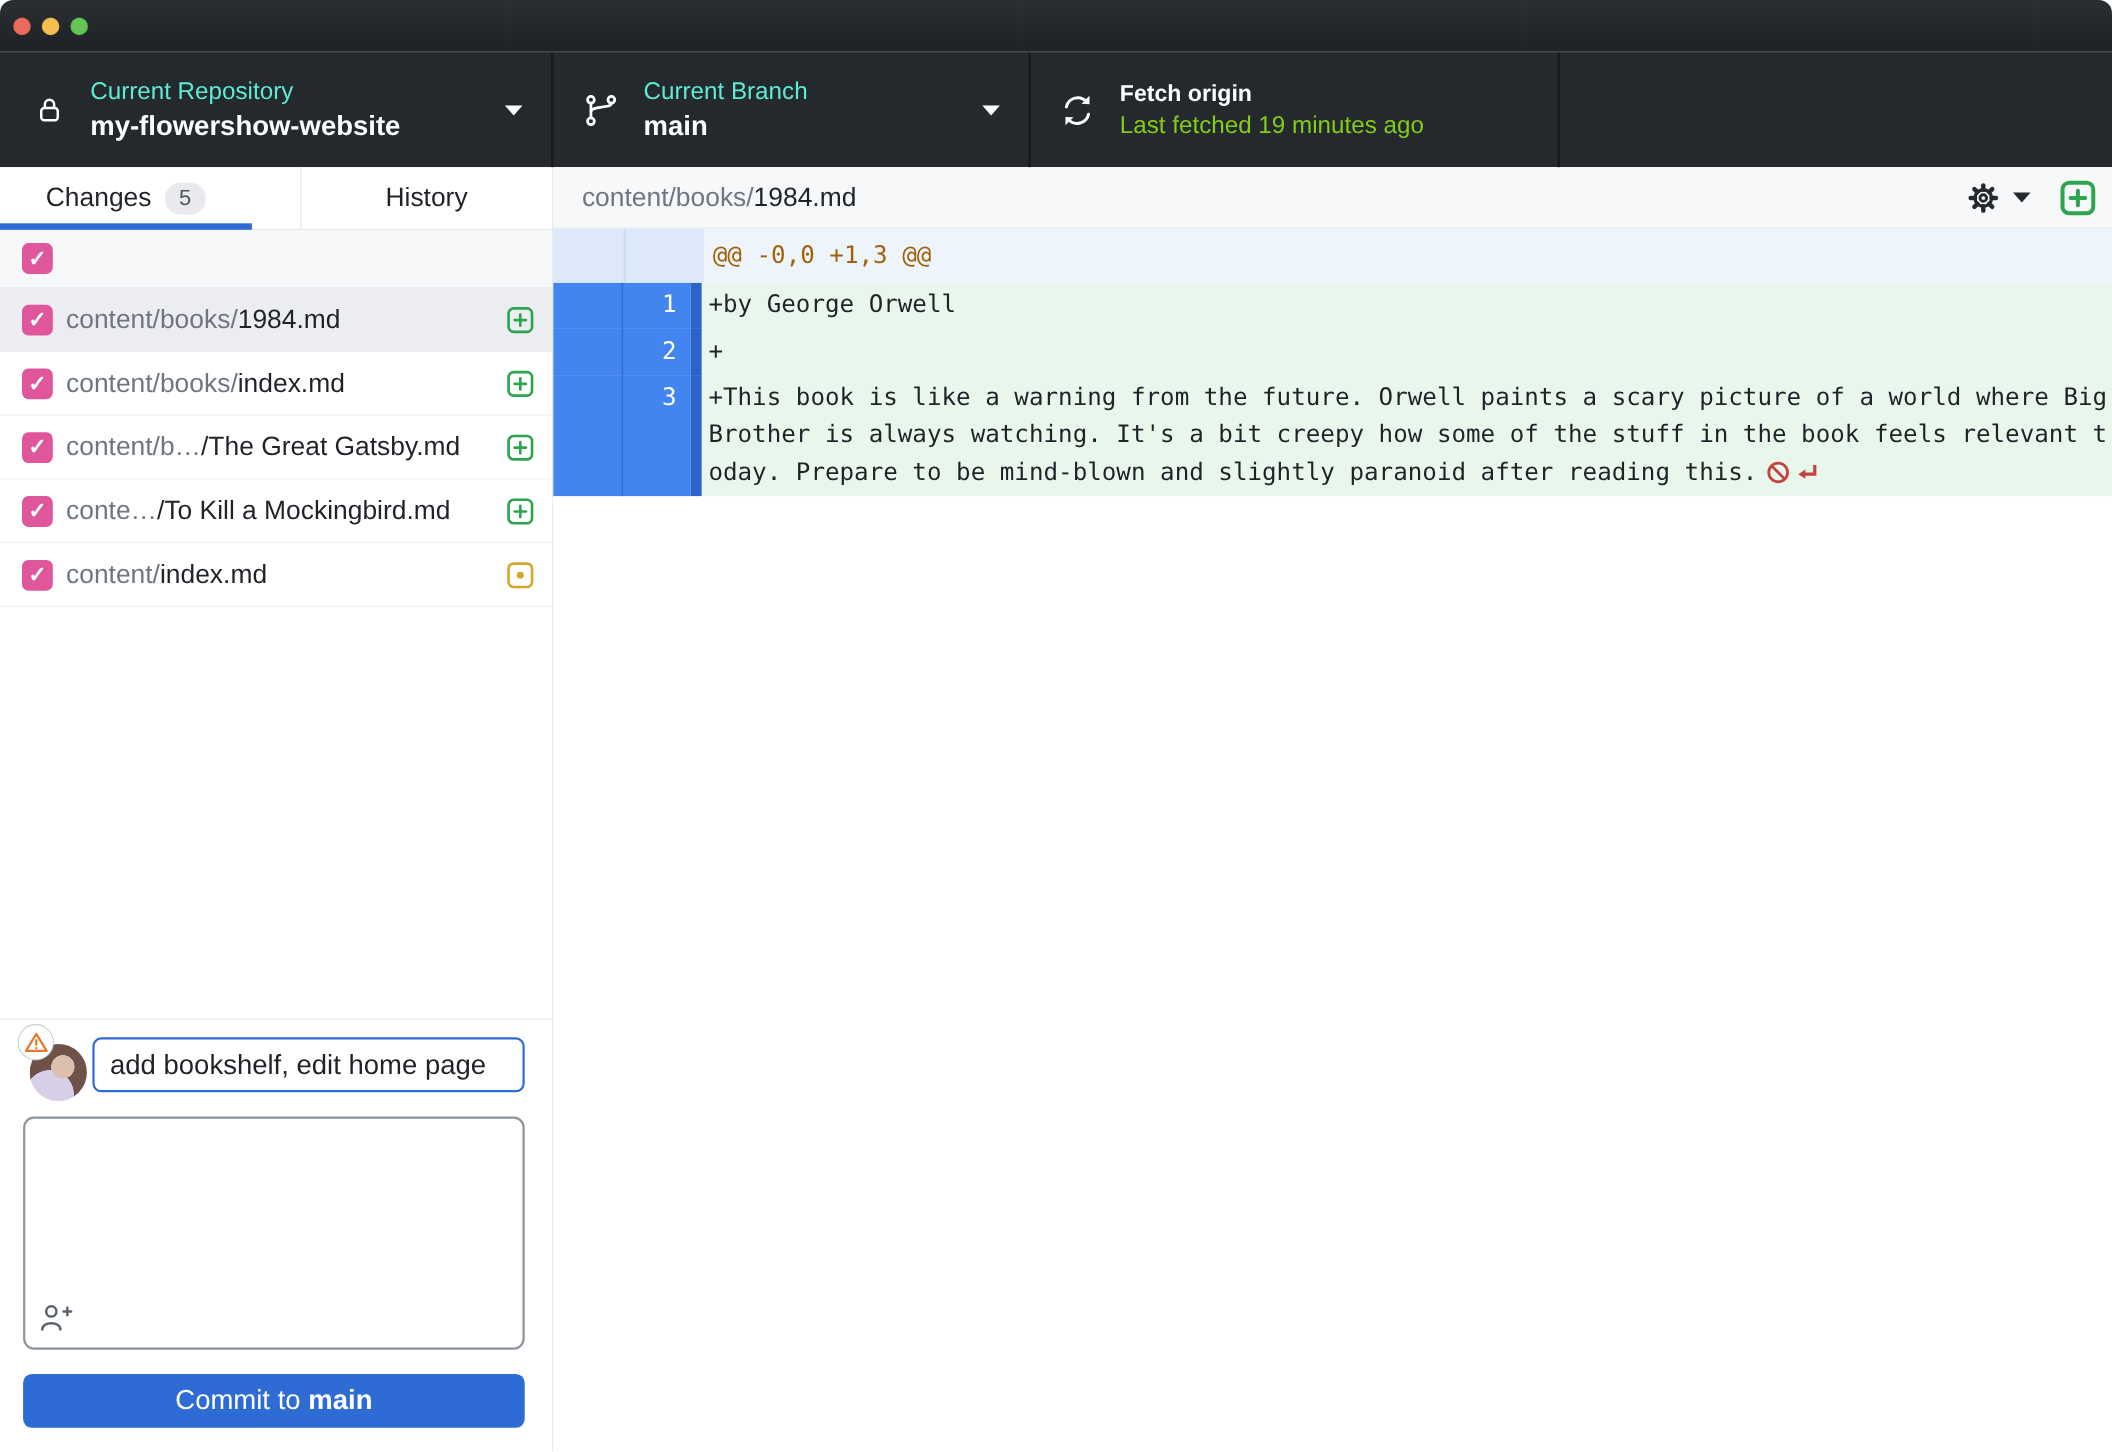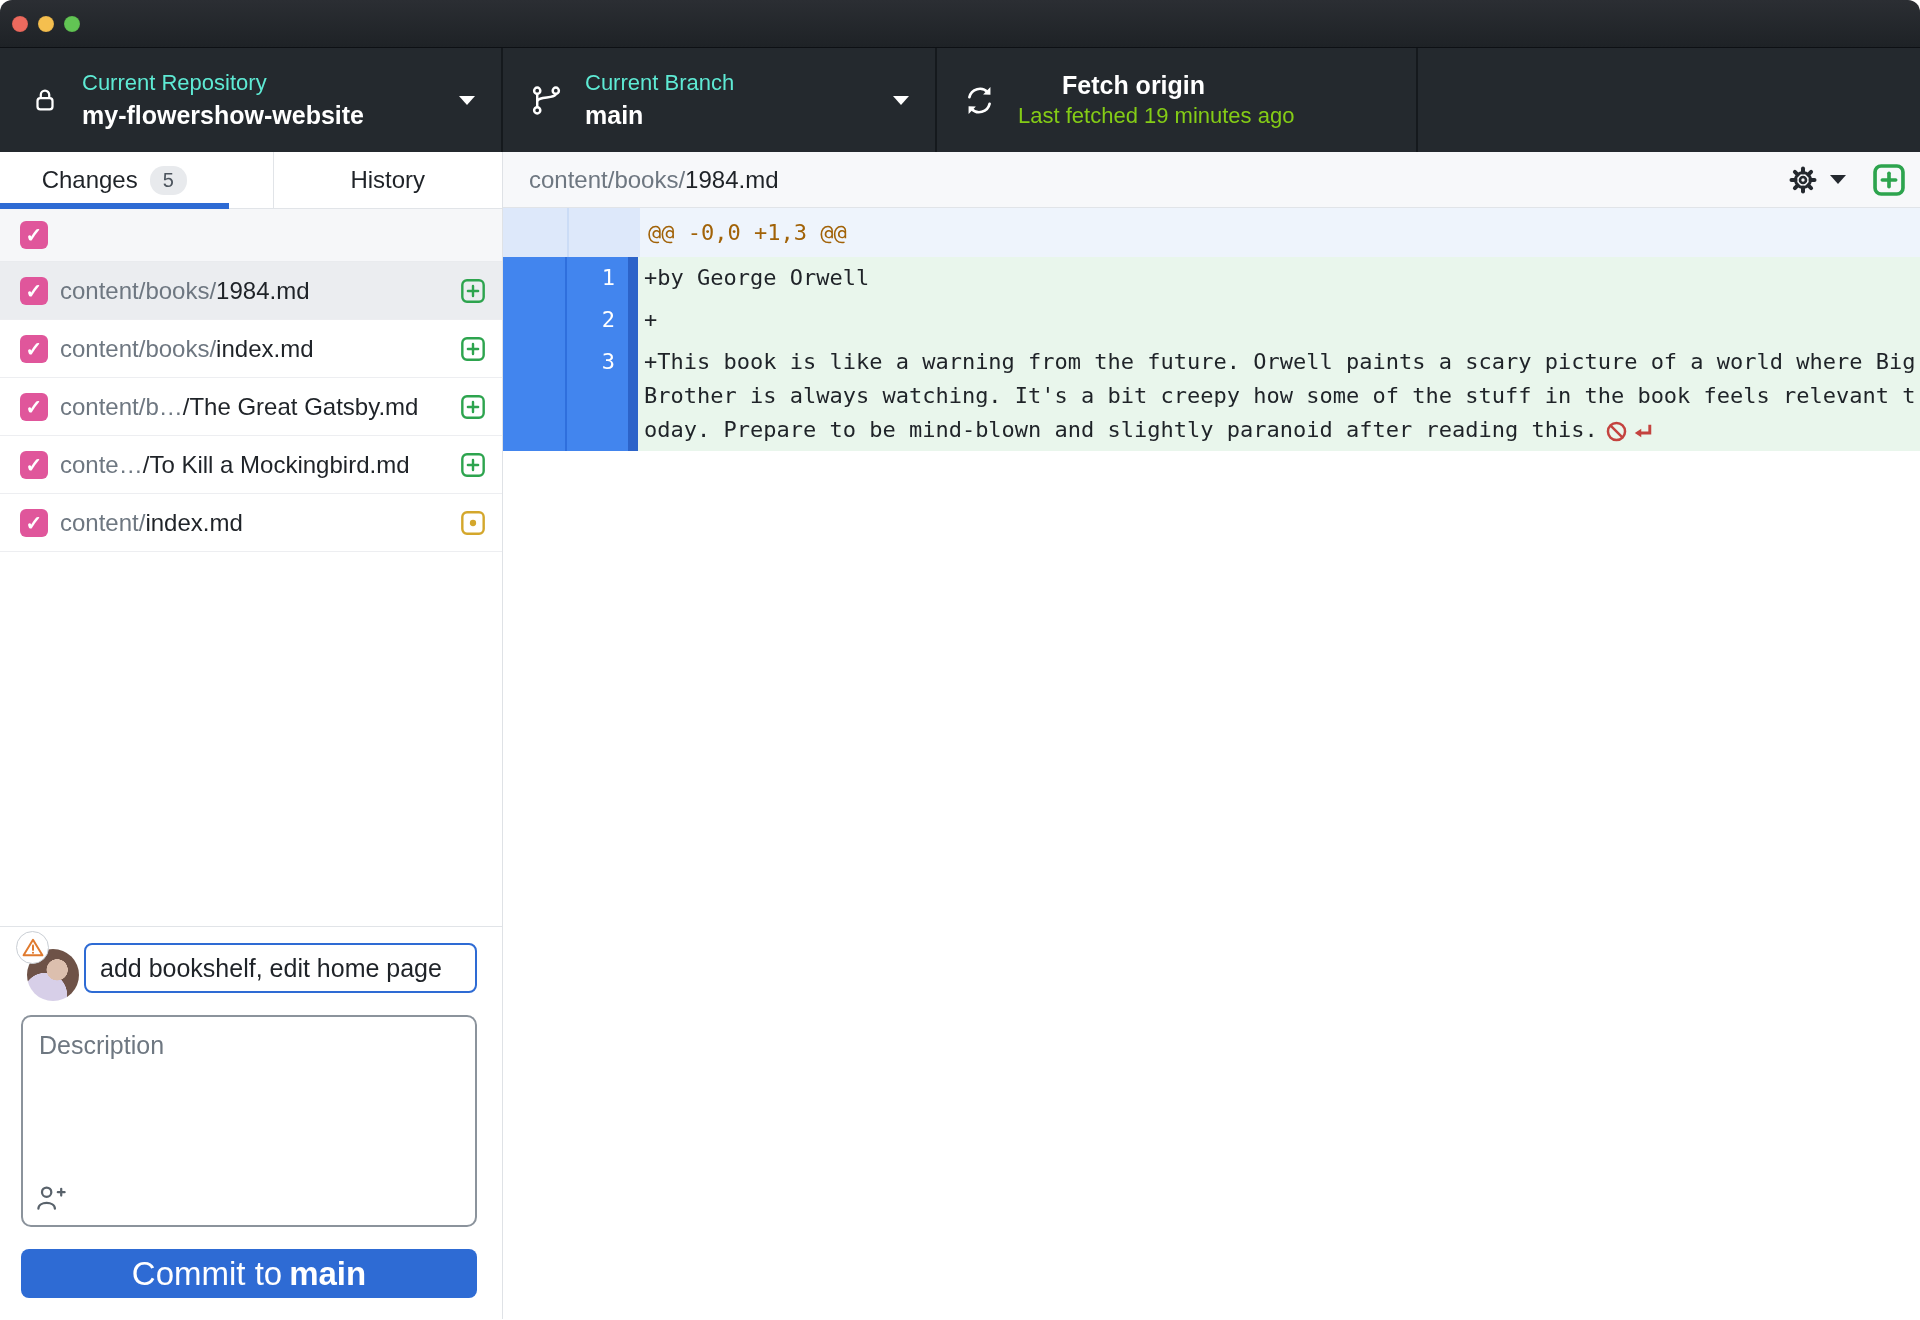--- a/index.html
+++ b/index.html
@@ -17,21 +17,21 @@
   .toolbar { height:104px; background:#24292e; display:flex; }
   .tb-section { position:relative; display:flex; align-items:center; border-right:2px solid #15191d; }
   .tb-section.repo { width:503px; padding-left:30px; }
   .tb-section.branch { width:434px; padding-left:27px; }
   .tb-section.fetch { width:481px; padding-left:26px; }
   .tb-section.filler { flex:1; border-right:none; }
   .tb-icon { flex:0 0 auto; margin-right:22px; display:flex; }
   .tb-text { display:flex; flex-direction:column; line-height:1.2; }
   .tb-label { font-size:22px; color:#5eead4; margin-bottom:3px; }
   .tb-value { font-size:25px; font-weight:bold; color:#ffffff; }
-  .tb-title { font-size:25px; font-weight:bold; color:#ffffff; margin-bottom:3px;margin-left:44px; }
+  .tb-title { font-size:21px; font-weight:bold; color:#ffffff; margin-bottom:3px; }
   .tb-sub { font-size:22px; color:#84cc16; }
   .caret-down { width:0; height:0; border-left:8px solid transparent; border-right:8px solid transparent; border-top:9px solid #ffffff; position:absolute; right:26px; top:50%; margin-top:-4px; }
 
   
   .main { display:flex; height:1167px; }
   .sidebar { width:503px; display:flex; flex-direction:column; border-right:1px solid #dfe2e6; background:#ffffff; }
   .diffpane { flex:1; display:flex; flex-direction:column; background:#ffffff; }
 
   
   .tabbar { height:57px; display:flex; border-bottom:1px solid #e1e4e8;gap:44px; }
@@ -60,21 +60,21 @@
   .avatar { position:absolute; left:27px; top:22px; width:52px; height:52px; border-radius:50%;
     background: radial-gradient(circle at 58% 40%, #dcbfae 0 24%, rgba(0,0,0,0) 25%),
                 radial-gradient(circle at 35% 88%, #d7cfe8 0 38%, rgba(0,0,0,0) 39%),
                 #6e5247; }
   .warn-badge { position:absolute; left:16px; top:4px; width:33px; height:33px; border-radius:50%; background:#ffffff; border:1px solid #c9ced4; display:flex; align-items:center; justify-content:center; }
   .summary-input { position:absolute; left:84px; top:16px; width:393px; height:50px; border:2px solid #2e6bd4; border-radius:8px; font-family:"Liberation Sans",sans-serif; font-size:25px; color:#1f2328; padding:0 14px; outline:none; background:#fff; }
   .desc-box { position:absolute; left:21px; top:88px; width:456px; height:212px; border:2px solid #8b939c; border-radius:10px; background:#fff; }
   .desc-box textarea { width:100%; height:160px; border:none; outline:none; resize:none; font-family:"Liberation Sans",sans-serif; font-size:25px; color:#1f2328; padding:14px 16px; background:transparent; }
   .desc-box textarea::placeholder { color:#6e7781; }
   .coauthor-icon { position:absolute; left:12px; bottom:10px; }
-  .commit-btn { position:absolute; left:21px; top:322px; width:456px; height:49px; background:#2e6bd4; border:none; border-radius:8px; color:#ffffff; font-family:"Liberation Sans",sans-serif; font-size:33px; display:flex; align-items:center; justify-content:center; cursor:default; }
+  .commit-btn { position:absolute; left:21px; top:322px; width:456px; height:49px; background:#2e6bd4; border:none; border-radius:8px; color:#ffffff; font-family:"Liberation Sans",sans-serif; font-size:25px; display:flex; align-items:center; justify-content:center; cursor:default; }
   .commit-btn .b { font-weight:bold; margin-left:7px; }
 
   
   .diff-header { height:56px; background:#f7f8fa; border-bottom:1px solid #e1e4e8; display:flex; align-items:center; padding:0 14px 0 26px; }
   .diff-path { flex:1; font-size:24px; white-space:nowrap; overflow:hidden; }
   .diff-path .pfx { color:#6e7781; }
   .diff-path .nm { color:#1f2328; }
   .diff-header .gearwrap { display:flex; align-items:center; margin-right:26px; }
   .diff-header .caret-dark { width:0; height:0; border-left:8px solid transparent; border-right:8px solid transparent; border-top:9px solid #24292f; margin-left:9px; }
 
@@ -234,21 +234,20 @@
         <div class="avatar"></div>
         <div class="warn-badge">
           <svg width="24" height="24" viewBox="0 0 28 28" fill="none" stroke="#e07a2e" stroke-width="2.3" stroke-linejoin="round">
             <path d="M14,4.5 L25,22.5 L3,22.5 Z"></path>
             <line x1="14" y1="11" x2="14" y2="16.2" stroke-linecap="round"></line>
             <circle cx="14" cy="19.6" r="1.25" fill="#e07a2e" stroke="none"></circle>
           </svg>
         </div>
         <input class="summary-input" type="text" value="add bookshelf, edit home page" style="">
         <div class="desc-box">
-          <textarea placeholder="Description" style=""></textarea>
           <span class="coauthor-icon">
             <svg width="33" height="33" viewBox="0 0 34 34" fill="none" stroke="#59626b" stroke-width="2.3" stroke-linecap="round">
               <circle cx="12" cy="10.5" r="4.8"></circle>
               <path d="M3.5,27.5 C3.5,19.5 20.5,19.5 20.5,27.5"></path>
               <line x1="27" y1="7" x2="27" y2="14"></line>
               <line x1="23.5" y1="10.5" x2="30.5" y2="10.5"></line>
             </svg>
           </span>
         </div>
         <button class="commit-btn">

